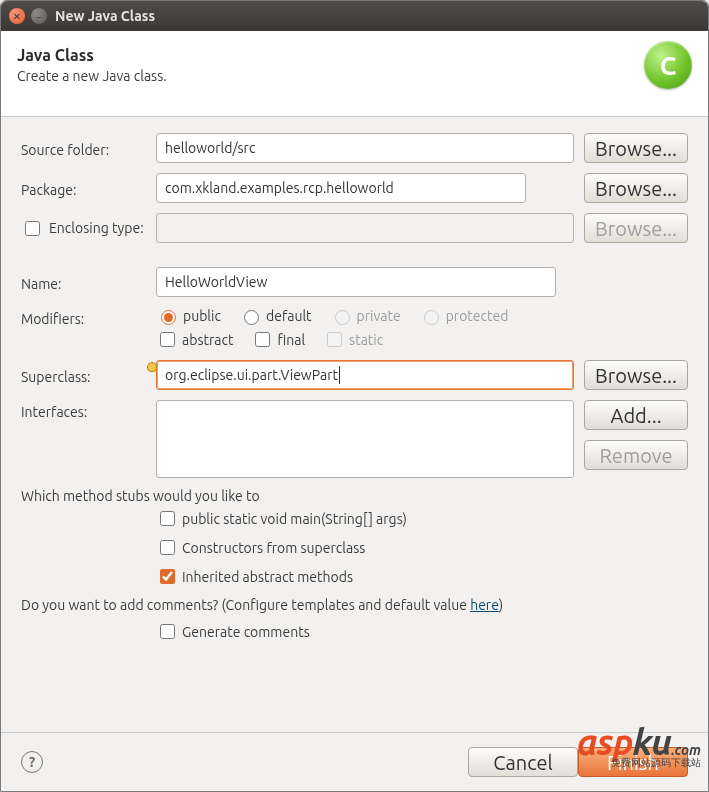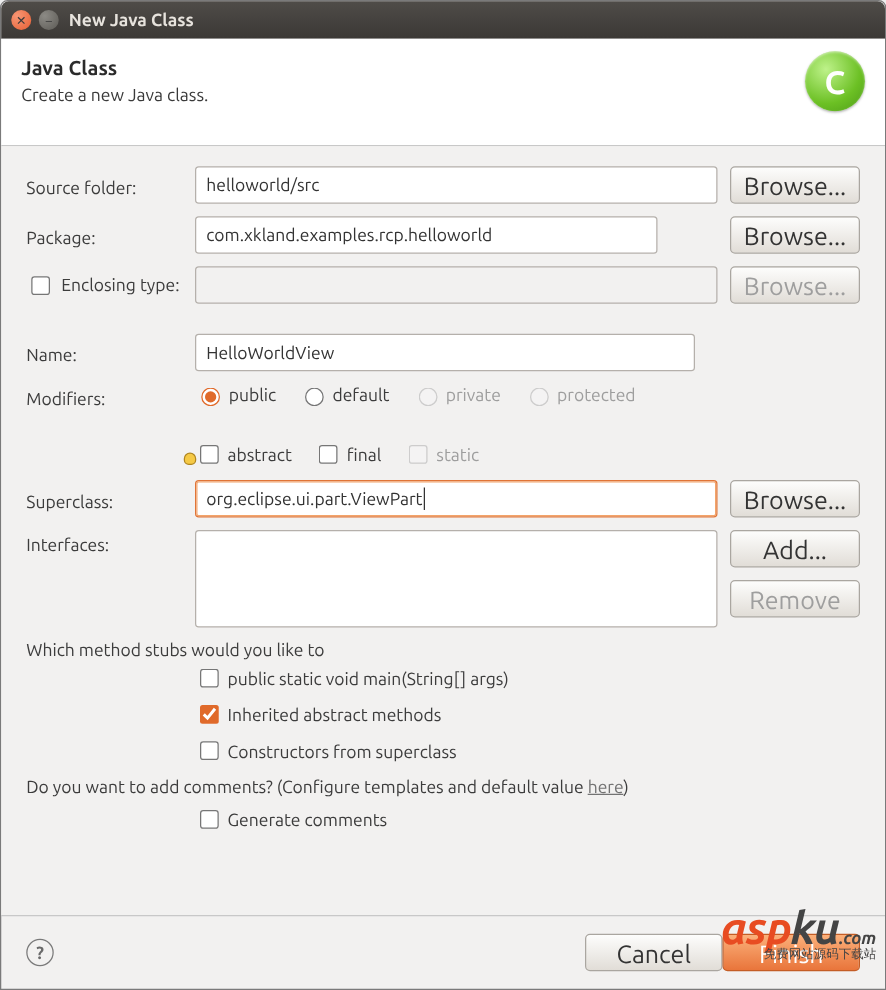--- a/index.html
+++ b/index.html
@@ -94,21 +94,21 @@
     border: 1px solid #b5b0ab; border-radius: 3px;
     background: #fff;
   }
   .int-btns { display: flex; flex-direction: column; gap: 10px; }
 
   .stubs { margin-top: 6px; }
   .stubs-q { margin-bottom: 4px; }
   .stub-opts { margin-left: 135px; display: flex; flex-direction: column; gap: 8px; }
 
   .comments-q { margin-top: 10px; }
-  .link { color: #737373; text-decoration: underline; cursor: pointer; }
+  .link { color: #0c4a6e; text-decoration: underline; cursor: pointer; }
 
   .footer {
     border-top: 1px solid #c8c8c8;
     padding: 14px 20px;
     display: flex; align-items: center; justify-content: space-between;
   }
   .help-icon {
     width: 22px; height: 22px; border: 1.5px solid #7a7a7a; border-radius: 50%;
     display: flex; align-items: center; justify-content: center;
     color: #6a6a6a; font-size: 14px; font-weight: bold;
@@ -192,21 +192,21 @@
 
     <div style="height:14px"></div>
 
     <div class="row">
       <div class="lbl">Name:</div>
       <input class="field" style="flex: 0 0 400px;" value="HelloWorldView">
     </div>
 
     <div class="row top">
       <div class="lbl">Modifiers:</div>
-      <div style="display:flex;flex-direction:column;gap:28px">
+      <div style="display:flex;flex-direction:column;gap:4px">
         <div class="mod-row">
           <label class="radio-item">
                 <input type="radio" name="acc" checked="" style="">
                 <span class="cb-lbl">public</span>
               </label>
           <label class="radio-item">
                 <input type="radio" name="acc" style="">
                 <span class="cb-lbl">default</span>
               </label>
           <label class="radio-item">
@@ -254,26 +254,26 @@
     </div>
 
     <div class="stubs">
       <div class="stubs-q">Which method stubs would you like to</div>
       <div class="stub-opts">
         <label class="check-item">
               <input type="checkbox" style="">
               <span class="cb-lbl">public static void main(String[] args)</span>
             </label>
         <label class="check-item">
+              <input type="checkbox" style="">
+              <span class="cb-lbl">Constructors from superclass</span>
+            </label>
+        <label class="check-item">
               <input type="checkbox" checked="" style="">
               <span class="cb-lbl">Inherited abstract methods</span>
-            </label>
-        <label class="check-item">
-              <input type="checkbox" style="">
-              <span class="cb-lbl">Constructors from superclass</span>
             </label>
       </div>
     </div>
 
     <div class="comments-q">
       <span>Do you want to add comments? (Configure templates and default value </span><span class="link">here</span><span>)</span>
     </div>
     <div class="stub-opts" style="margin-top:8px">
       <label class="check-item">
             <input type="checkbox" style="">

